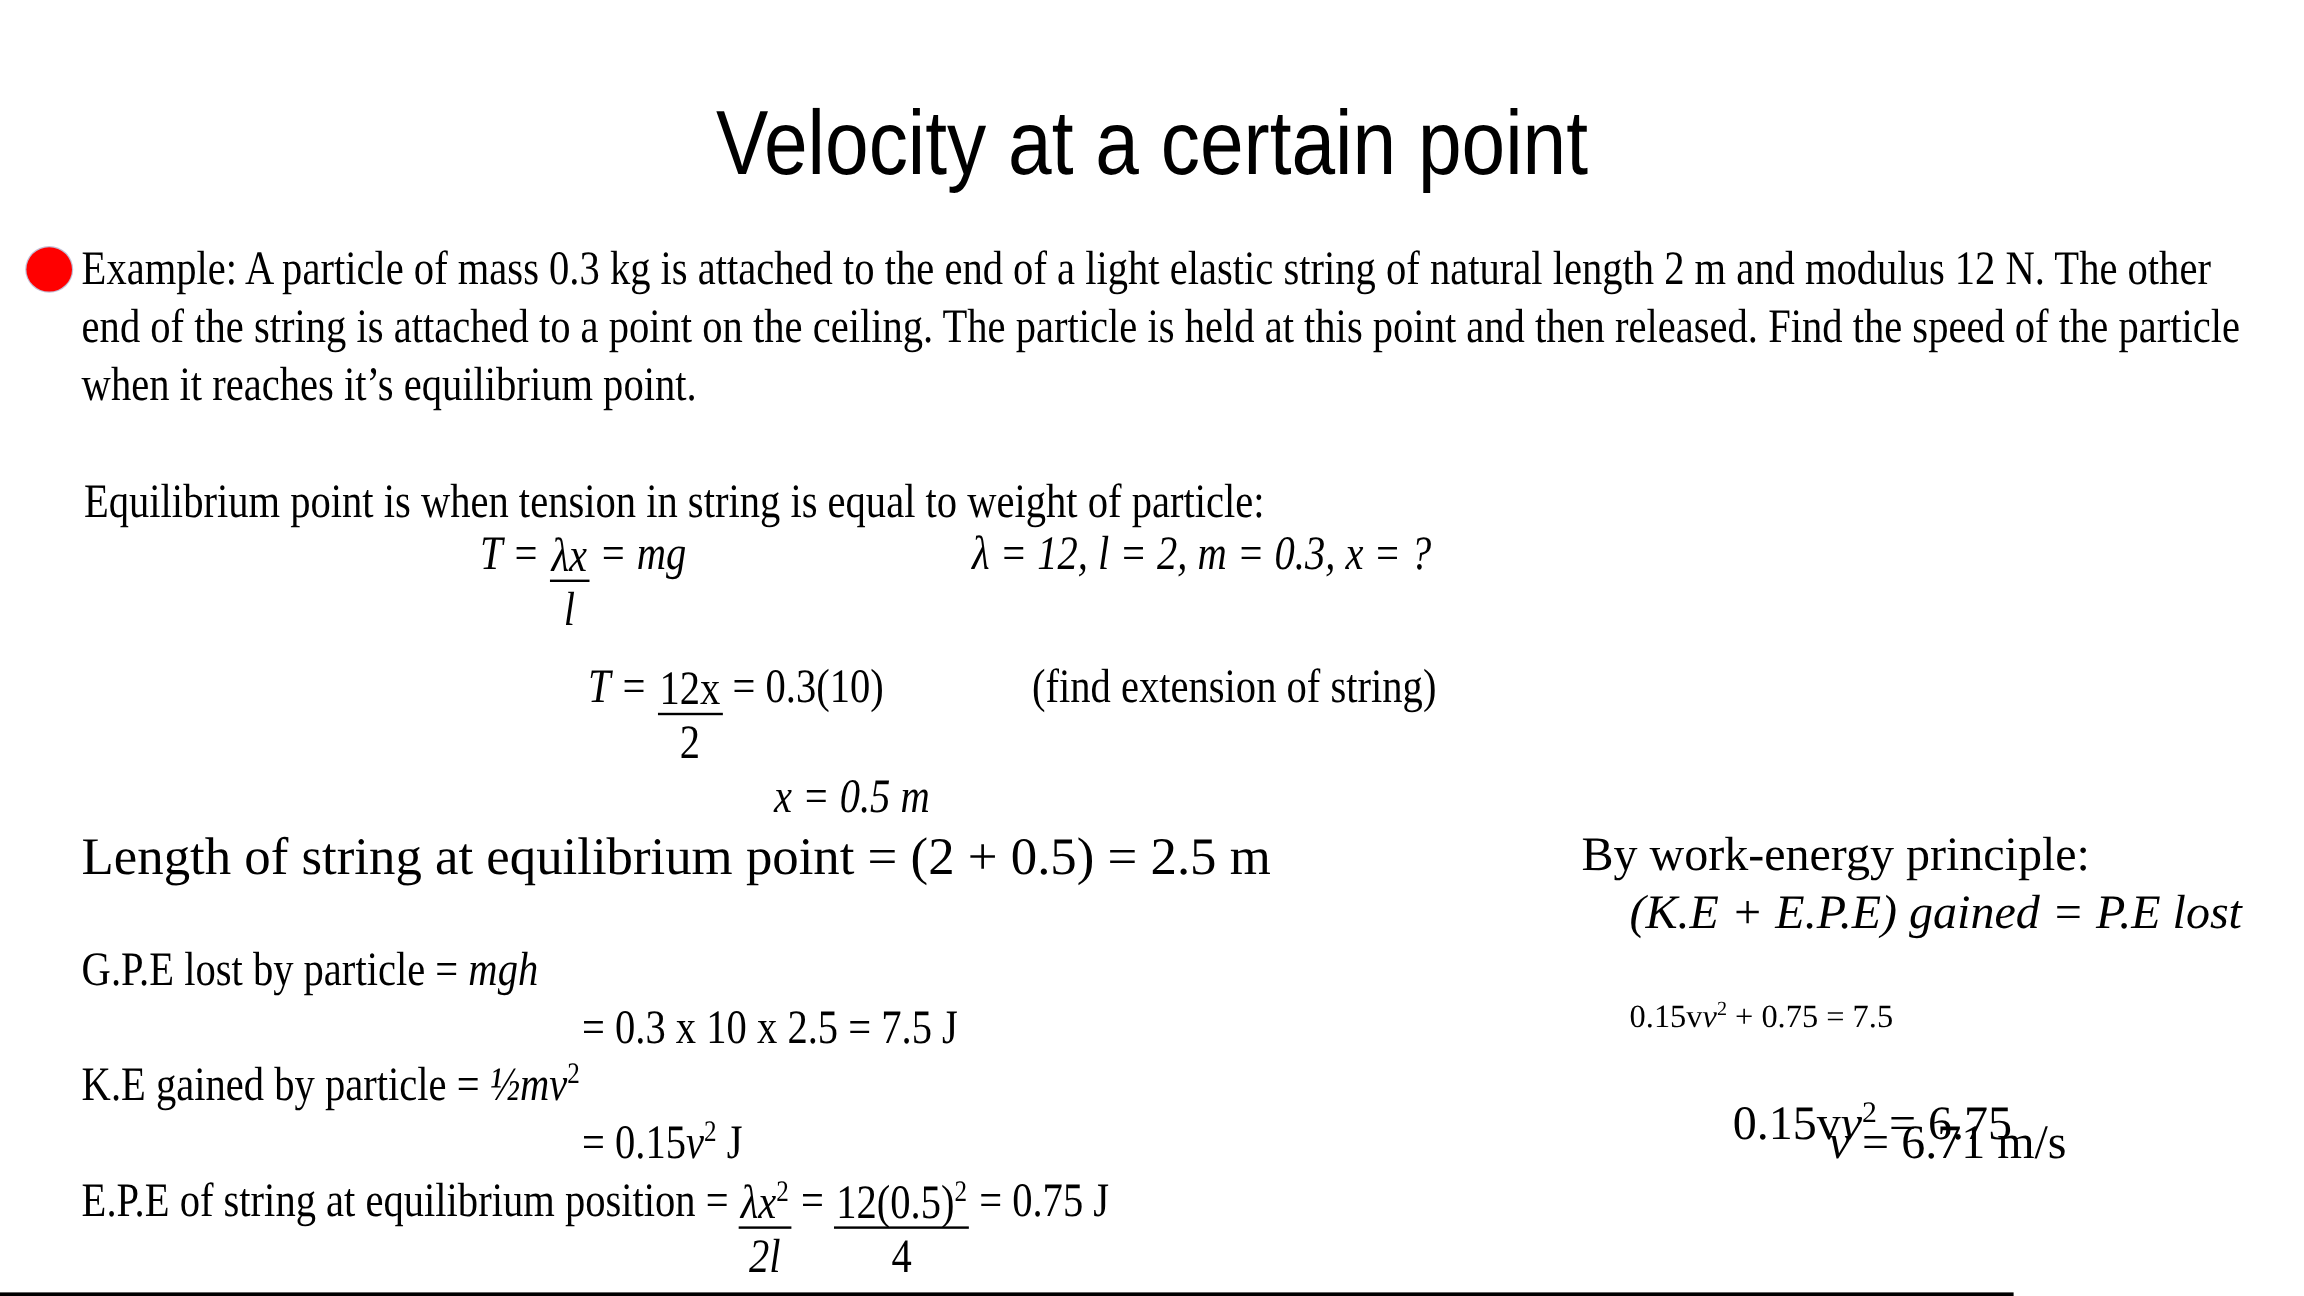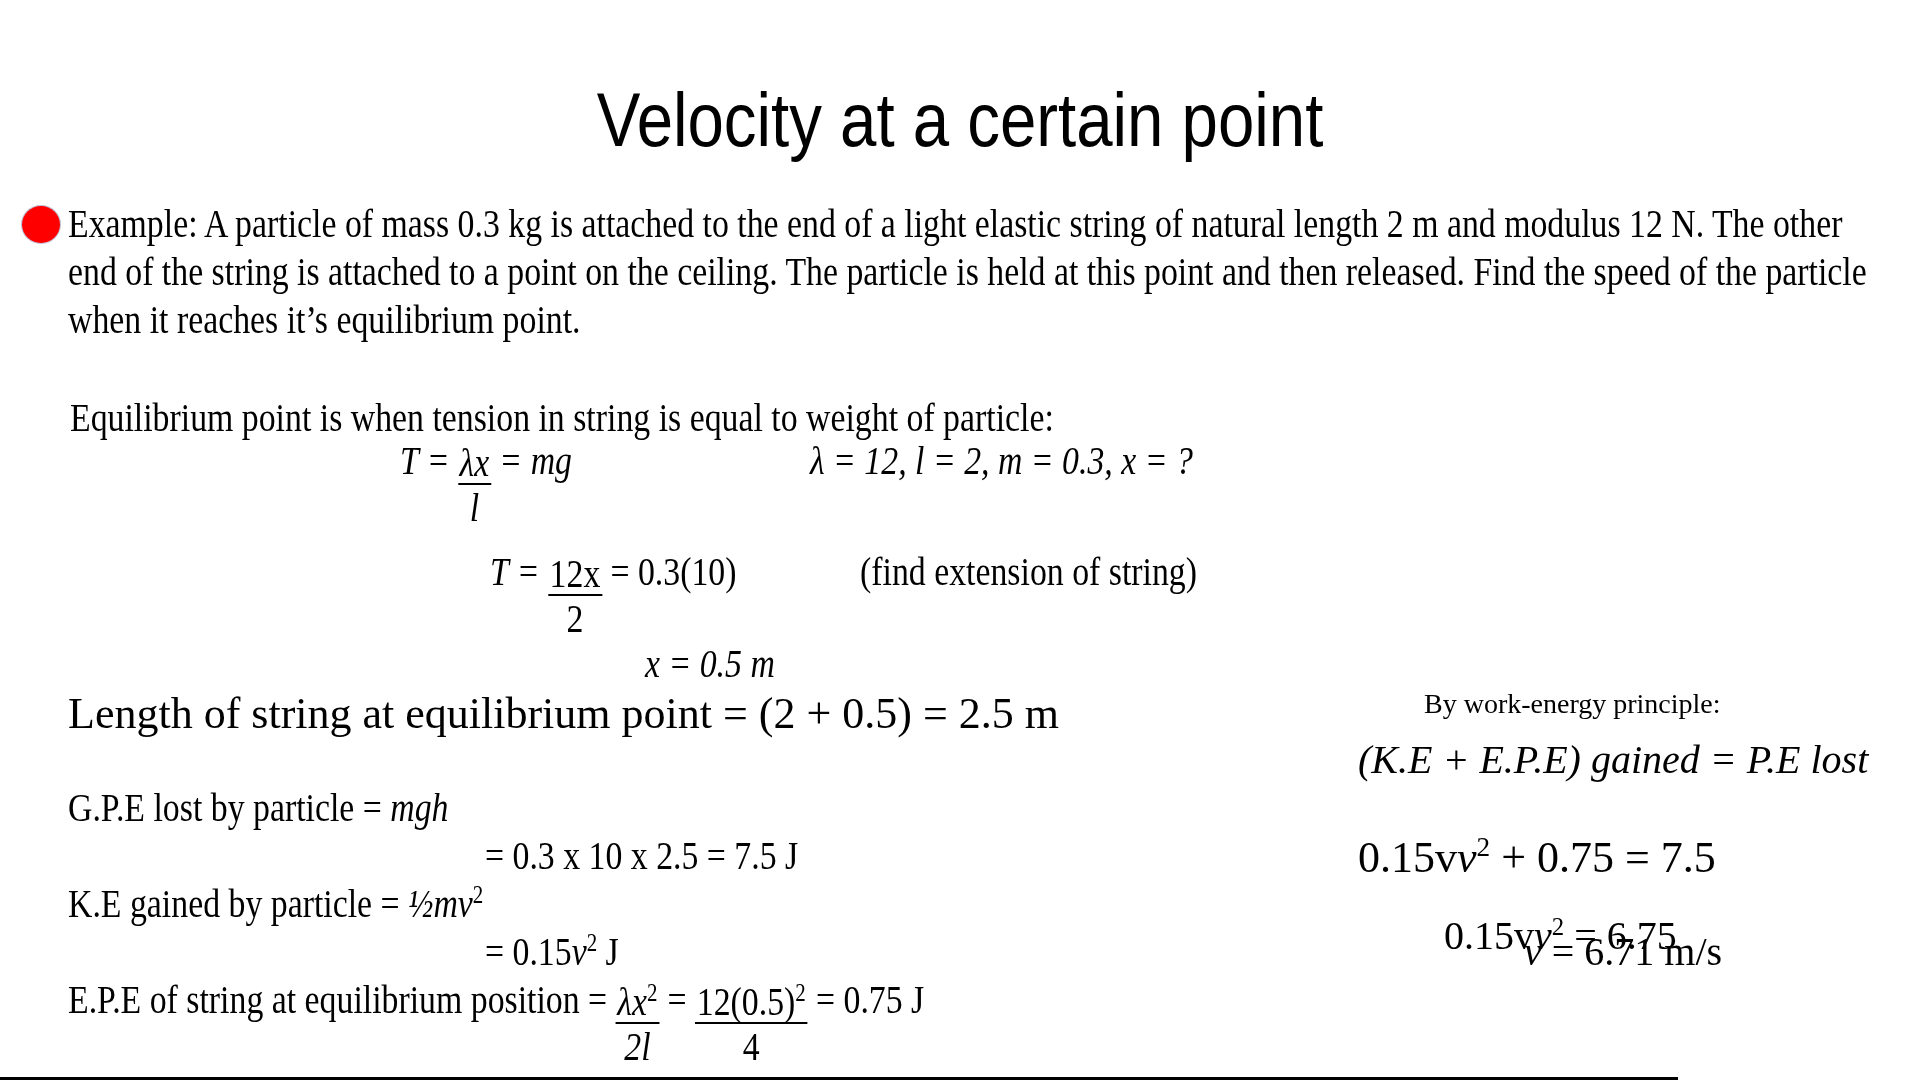--- a/index.html
+++ b/index.html
@@ -160,25 +160,25 @@
   </div>
 
   <div class="txt cond" style="left:485px; top:928px; font-size:40px;">
     <span>= 0.15</span><span class="it">v</span><sup>2</sup><span> J</span>
   </div>
 
   <div class="txt cond" style="left:68px; top:976px; font-size:40px;">
     <span>E.P.E of string at equilibrium position = </span><span class="fracwrap"><span class="frac"><span class="num"><span class="it">λx</span><sup>2</sup></span><span class="den"><span class="it">2l</span></span></span></span><span> = </span><span class="fracwrap"><span class="frac"><span class="num">12(0.5)<sup>2</sup></span><span class="den">4</span></span></span><span> = 0.75 J</span>
   </div>
 
-  <div class="txt reg" style="left:1424px; top:688px; font-size:28px;">By work-energy principle:</div>
+  <div class="txt reg" style="left:1318px; top:688px; font-size:40px;">By work-energy principle:</div>
 
   <div class="txt reg" style="left:1358px; top:736px; font-size:40px;font-style:italic;">(K.E + E.P.E) gained = P.E lost</div>
 
-  <div class="txt reg" style="left:1358px; top:832px; font-size:44px;">
+  <div class="txt reg" style="left:1358px; top:832px; font-size:27px;">
     <span>0.15v</span><span class="it">v</span><sup>2</sup><span> + 0.75 = 7.5</span>
   </div>
 
   <div class="txt reg" style="left:1444px; top:880px; font-size:40px;margin-top:32px;">
     <span>0.15v</span><span class="it">v</span><sup>2</sup><span> = 6.75</span>
   </div>
 
   <div class="txt reg" style="left:1524px; top:928px; font-size:40px;">
     <span class="it">v</span><span> = 6.71 m/s</span>
   </div>

